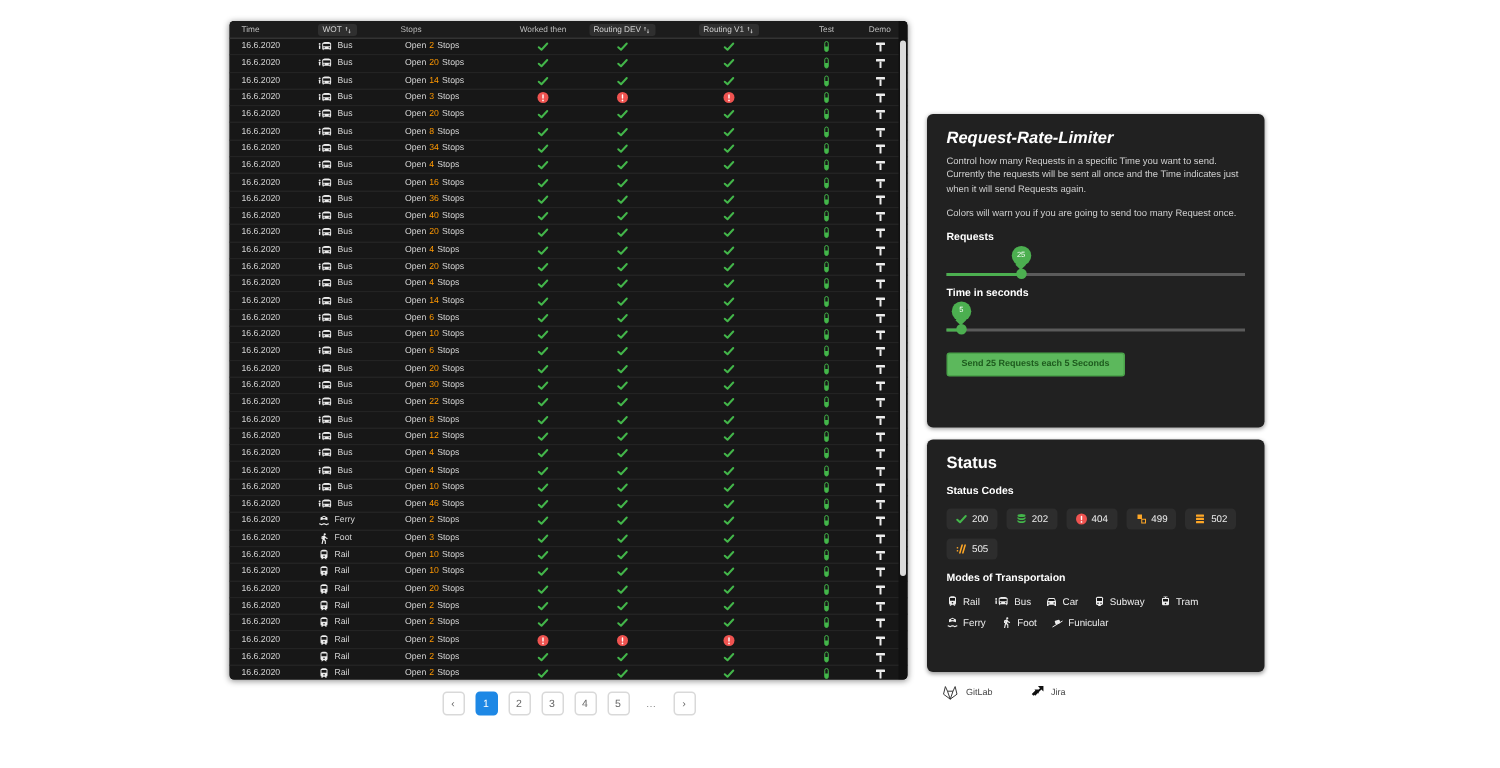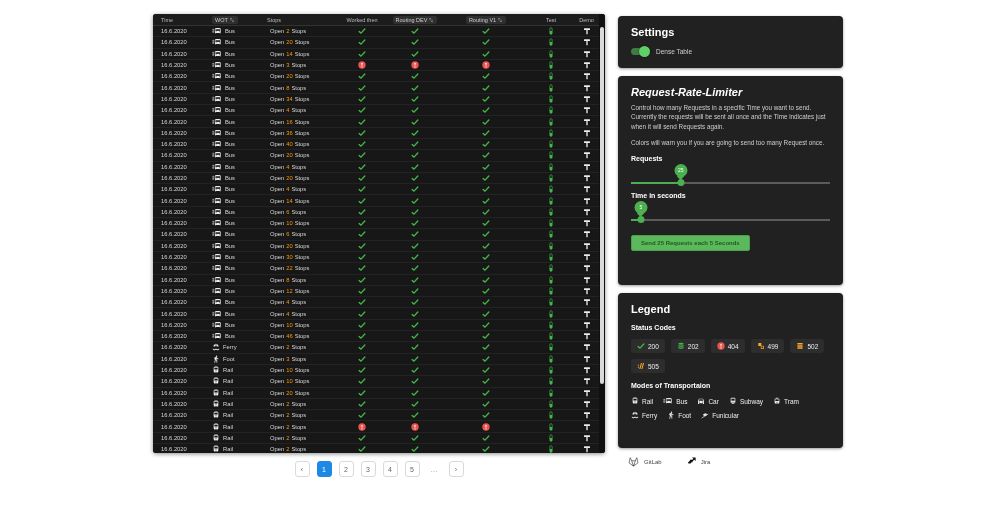--- a/index.html
+++ b/index.html
@@ -2391,30 +2391,20 @@
       <div class="pg-btn">2</div>
       <div class="pg-btn">3</div>
       <div class="pg-btn">4</div>
       <div class="pg-btn">5</div>
       <div class="pg-btn pg-ellipsis">…</div>
       <div class="pg-btn">
         <span>›</span>
       </div>
     </div>
 
-  <div class="card settings-card">
-    <h2>Settings</h2>
-    <div class="toggle-row">
-      <span class="switch">
-        <span class="track"></span>
-        <span class="knob"></span>
-      </span>
-      <span class="toggle-label">Dense Table</span>
-    </div>
-  </div>
 
   <div class="card rrl-card">
     <h2>Request-Rate-Limiter</h2>
     <p>Control how many Requests in a specific Time you want to send. Currently the requests will be sent all once and the Time indicates just when it will send Requests again.</p>
     <p>Colors will warn you if you are going to send too many Request once.</p>
 
     <h3>Requests</h3>
     <div class="slider-wrap">
       <div class="slider-track">
         <div class="slider-fill" id="req-fill" style="width: 25%;"></div>
@@ -2433,21 +2423,21 @@
       <div class="slider-dot" id="time-dot" style="left: 5%;"></div>
       <div class="balloon" id="time-balloon" style="left: 5%;">
         <span>5</span>
       </div>
     </div>
 
     <button class="send-btn">Send 25 Requests each 5 Seconds</button>
   </div>
 
   <div class="card legend-card">
-    <h2>Legend</h2>
+    <h2>Status</h2>
     <h3>Status Codes</h3>
     <div class="chips" id="status-chips">
         <div class="chip">
           <span class="icon">
             <svg viewBox="0 0 24 24" width="8" height="8">
               <path d="M3.5 13.5l5.5 5L20.5 6" fill="none" stroke="#43b64a" stroke-width="4" stroke-linecap="round" stroke-linejoin="round"></path>
             </svg>
           </span>
           <span>200</span>
         </div>

